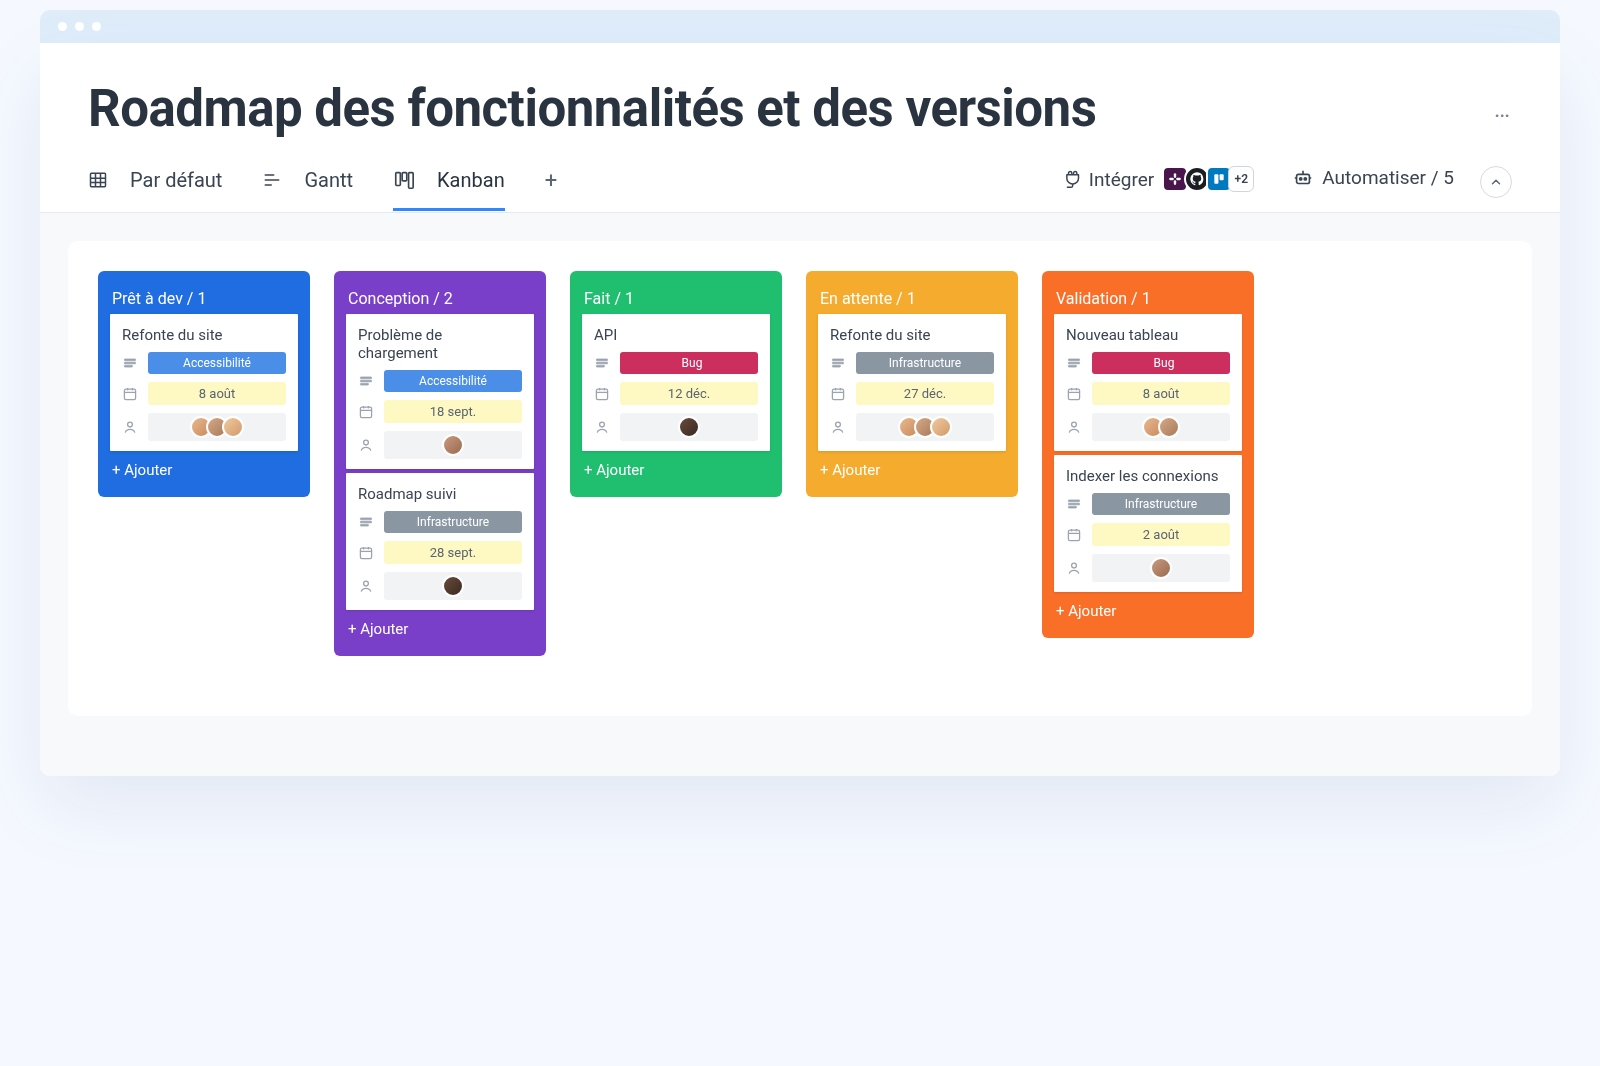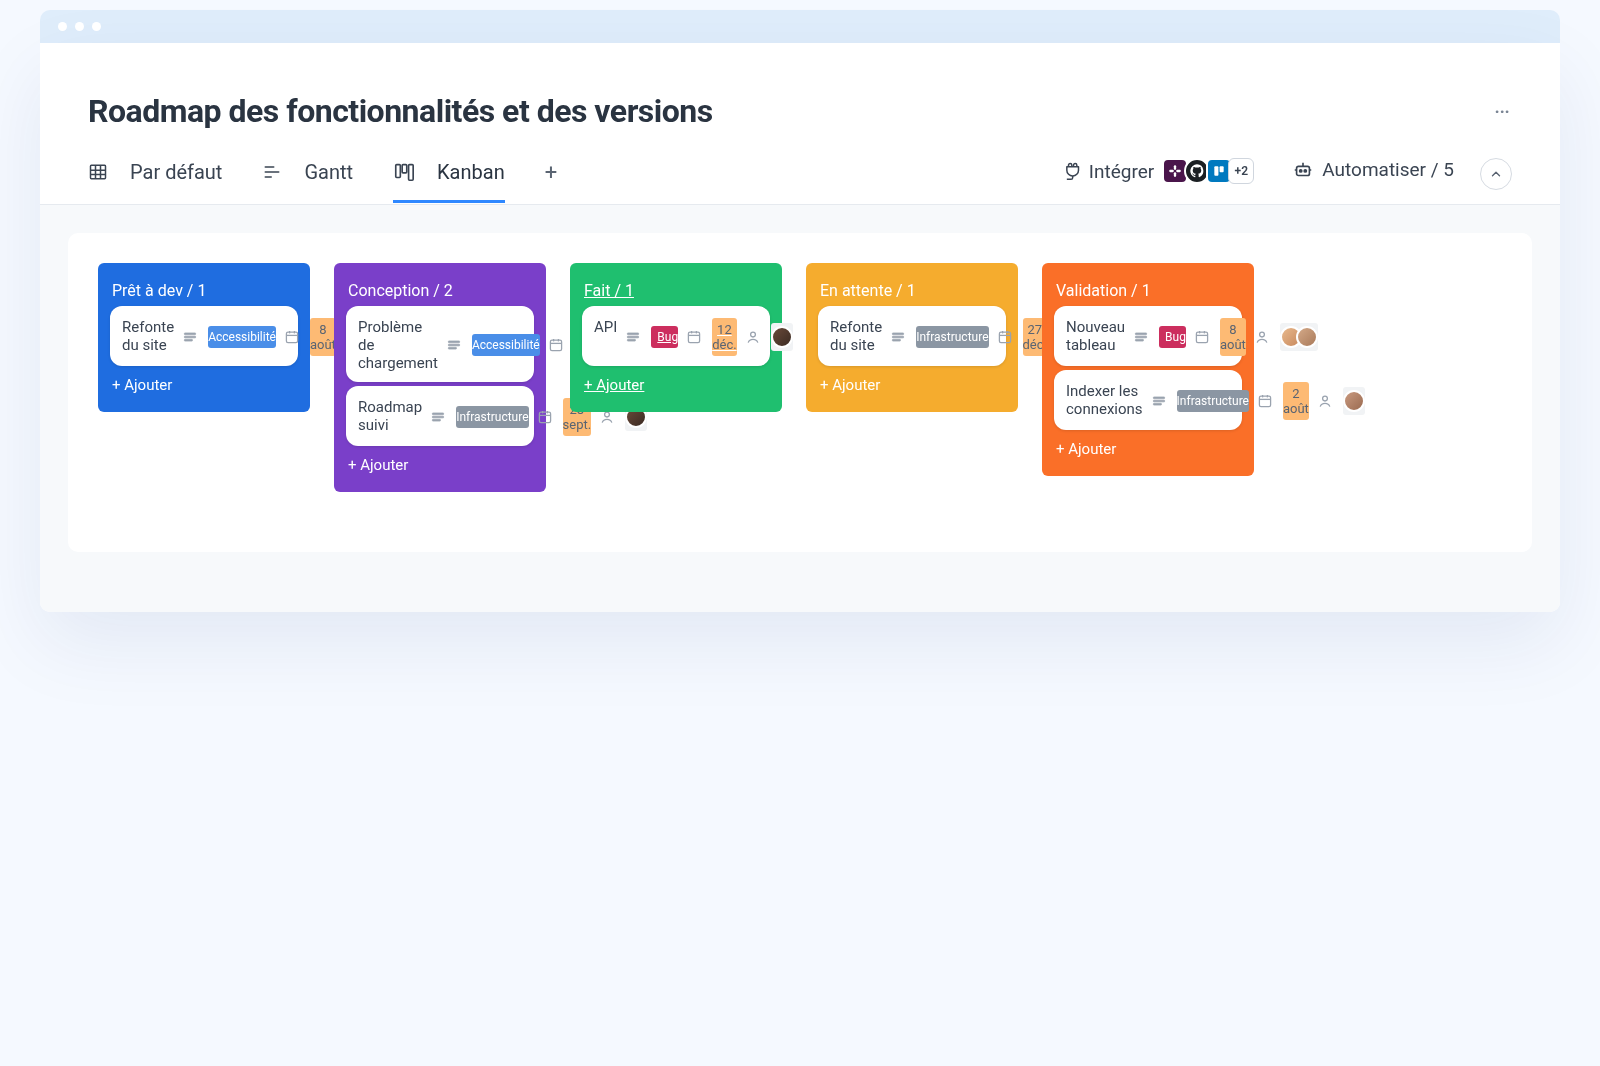--- a/index.html
+++ b/index.html
@@ -28,25 +28,24 @@
     box-shadow: 0 30px 80px rgba(0,40,120,0.08);
     overflow: hidden;
   }
   .header {
     padding: 36px 48px 0 48px;
     display: flex;
     justify-content: space-between;
     align-items: center;
   }
   .title {
-    font-size: 32px;
+    font-size: 51px;
     font-weight: 700;
     color: #2a3441;
     letter-spacing: -0.5px;
-    margin-top: 13px;
   }
   .more-dots {
     color: #7a8594;
     font-size: 24px;
     letter-spacing: 2px;
     cursor: pointer;
   }
   .toolbar {
     display: flex;
     align-items: center;
@@ -156,27 +155,28 @@
     gap: 4px;
   }
   .col-header {
     font-size: 16px;
     font-weight: 400;
     padding: 4px 2px 2px 2px;
   }
   .card {
     background: #fff;
     color: #2a3441;
-    border-radius: 12px;
+    border-radius: 1px;
     padding: 12px 12px 10px 12px;
     box-shadow: 0 1px 3px rgba(0,0,0,0.12);
     display: flex;
-    flex-direction: row;
+    flex-direction: column;
     gap: 8px;
     cursor: pointer;
+    justify-content: center;
   }
   .card-title {
     font-size: 15px;
     color: #3a4452;
   }
   .row {
     display: flex;
     align-items: center;
     gap: 10px;
   }
@@ -191,21 +191,21 @@
     font-size: 12px;
     padding: 4px 0;
     border-radius: 3px;
     color: #fff;
   }
   .date-chip {
     flex: 1;
     text-align: center;
     font-size: 13px;
     padding: 4px 0;
-    background: #fdba74;
+    background: #fef9c3;
     color: #5a6472;
     border-radius: 3px;
   }
   .avatars {
     flex: 1;
     background: #f1f3f5;
     border-radius: 3px;
     padding: 3px 0;
     display: flex;
     justify-content: center;
@@ -219,21 +219,21 @@
   }
   .avatar:first-child { margin-left: 0; }
   .add-card {
     font-size: 15px;
     padding: 6px 2px 2px 2px;
     cursor: pointer;
   }
   
   .col-blue   { background: #1f6de0; }
   .col-purple { background: #7a3fc9; }
-  .col-green  { background: #1fbf6f; text-decoration: underline; }
+  .col-green  { background: #1fbf6f; }
   .col-yellow { background: #f5ac2e; }
   .col-orange { background: #fa6f28; }
   
   .tag-access { background: #4a8ee8; }
   .tag-bug    { background: #cc2e5e; padding-left: 6px; }
   .tag-infra  { background: #8b96a3; }
   
   .av-a { background: linear-gradient(135deg,#e8b98d,#c8895d); }
   .av-b { background: linear-gradient(135deg,#d4a988,#a97a5a); }
   .av-c { background: linear-gradient(135deg,#f0c9a0,#d29a6a); }

